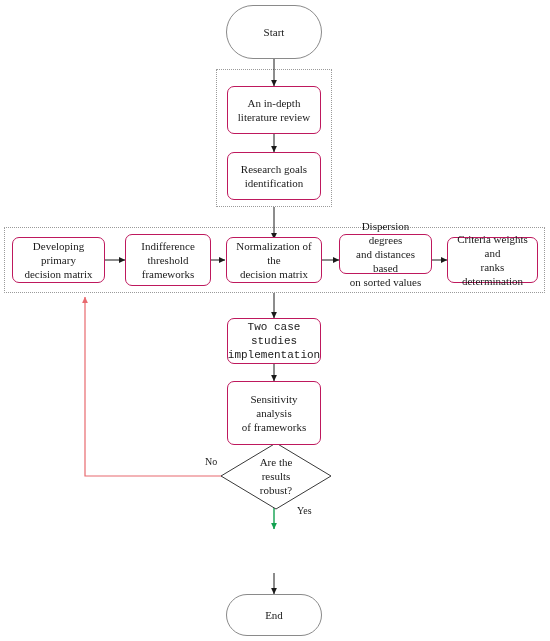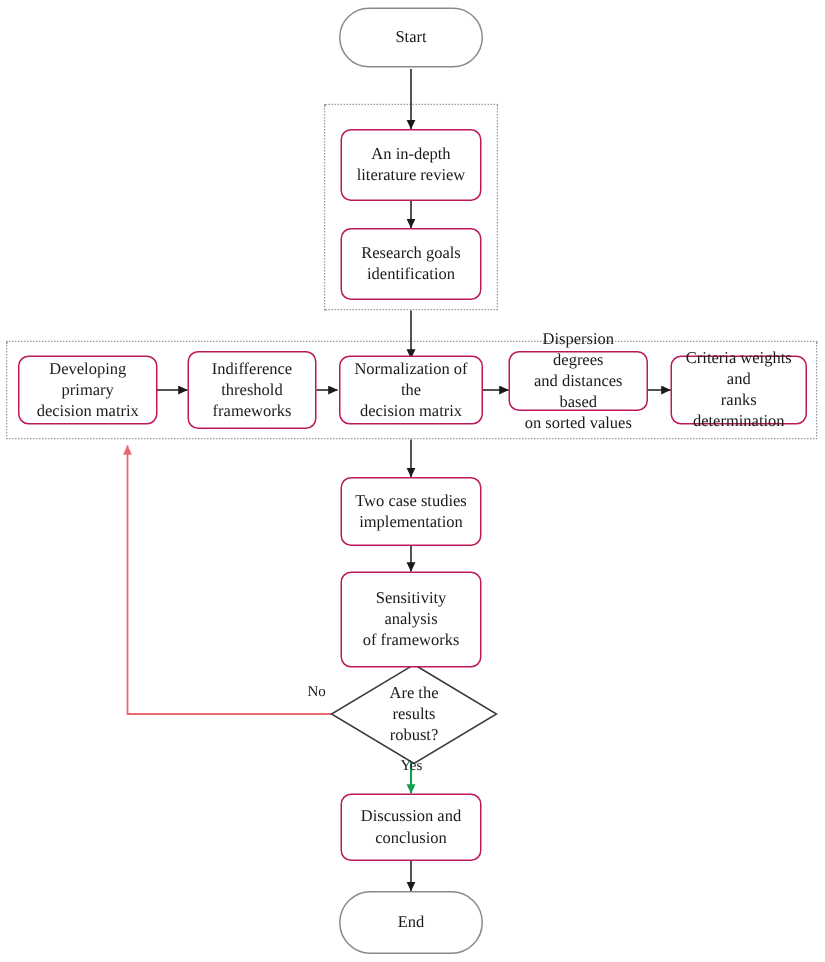--- a/index.html
+++ b/index.html
@@ -114,21 +114,21 @@
 
     <polyline points="222,476 85,476 85,297" fill="none" stroke="#e8696e" stroke-width="1.2" marker-end="url(#arrowRed)"></polyline>
 
     <line x1="274" y1="508" x2="274" y2="529" stroke="#12a150" stroke-width="1.4" marker-end="url(#arrowGreen)"></line>
 
     <line x1="274" y1="573" x2="274" y2="594" stroke="#1a1a1a" stroke-width="1" marker-end="url(#arrowBlack)"></line>
 
     <polygon points="276,443 331,476 276,509 221,476" fill="#ffffff" stroke="#3a3a3a" stroke-width="1"></polygon>
   </svg>
 
-  <div class="node terminal" style="left:226px; top:5px; width:96px; height:40px;">
+  <div class="node terminal" style="left:226px; top:5px; width:96px; height:54px;">
     <span>Start</span>
   </div>
 
   <div class="node" style="left:227px; top:86px; width:94px; height:48px;">
     <span style="white-space:pre-line;">An in-depth
 literature review</span>
   </div>
   <div class="node" style="left:227px; top:152px; width:94px; height:48px;">
     <span style="white-space:pre-line;">Research goals
 identification</span>
@@ -151,39 +151,35 @@
     <span style="white-space:pre-line;">Dispersion degrees
 and distances based
 on sorted values</span>
   </div>
   <div class="node" style="left:447px; top:237px; width:91px; height:46px;">
     <span style="white-space:pre-line;text-align:center;">Criteria weights and
 ranks determination</span>
   </div>
 
   <div class="node" style="left:227px; top:318px; width:94px; height:46px;">
-    <span style="white-space:pre-line;">Two case studies
+    <span style="white-space:pre-line;font-family:Liberation Mono, monospace;">Two case studies
 implementation</span>
   </div>
   <div class="node" style="left:227px; top:381px; width:94px; height:64px;">
     <span style="white-space:pre-line;">Sensitivity analysis
 of frameworks</span>
   </div>
 
   <div class="diamond-wrap" style="left:221px; top:443px; width:110px; height:66px;">
     <div class="diamond-label" style="white-space:pre-line;">Are the
 results
 robust?</div>
   </div>
 
   <div class="edge-label" style="left:205px; top:456px;">No</div>
-  <div class="edge-label" style="left:267px; top:505px;">Yes</div>
+  <div class="edge-label" style="left:297px; top:505px;">Yes</div>
 
-  <div class="node" style="left:227px; top:529px; width:94px; height:45px;">
-    <span style="white-space:pre-line;">Discussion and
-conclusion</span>
-  </div>
 
   <div class="node terminal" style="left:226px; top:594px; width:96px; height:42px;">
     <span>End</span>
   </div>
 
 </div>
 
 </body></html>

